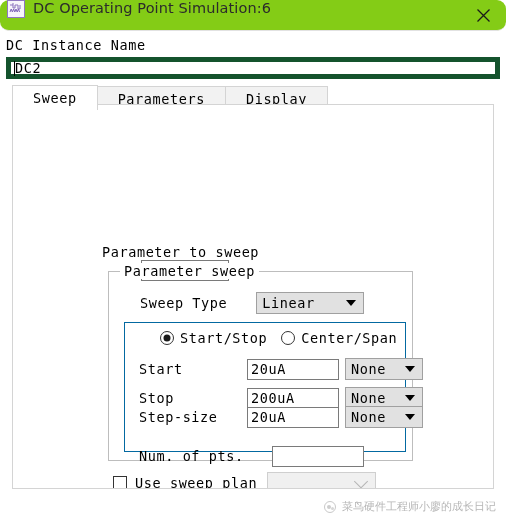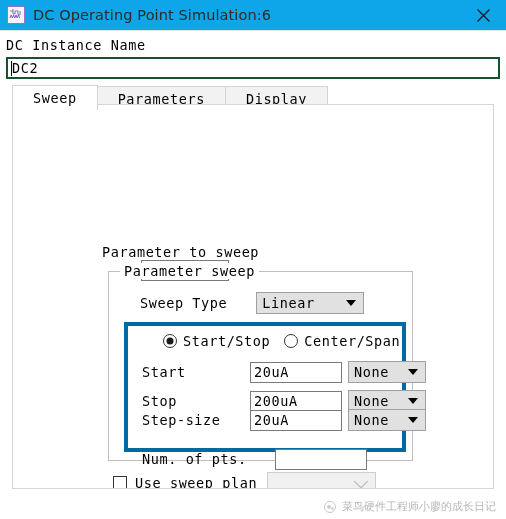--- a/index.html
+++ b/index.html
@@ -13,26 +13,26 @@
     font-family: "DejaVu Sans Mono", "Liberation Mono", monospace;
     font-size: 13px;
     color: #000000;
     overflow: hidden;
     position: relative;
   }
 
   
   .titlebar {
     height: 31px;
-    background: #0ea5e9;
-    display: flex;
-    align-items: center;
+    background: #84cc16;
+    display: flex;
     position: relative;
     border-bottom: 1px solid #e2e2e2;
     box-sizing: border-box;
+    border-radius: 9px;
   }
   .title-icon {
     width: 18px;
     height: 18px;
     margin-left: 7px;
     margin-right: 8px;
     border: 1px solid #8f77c0;
     box-sizing: border-box;
     background: #f7f5fb;
     position: relative;
@@ -65,21 +65,21 @@
   }
   .instance-label {
     font-size: 13.5px;
     color: #000;
     letter-spacing: 0.6px;
     line-height: 17px;
     margin-bottom: 3px;
   }
   .instance-input {
     height: 22px;
-    border: 2px solid #14532d;
+    border: 5px solid #14532d;
     background: #ffffff;
     box-sizing: border-box;
     display: flex;
     align-items: center;
     padding-left: 3px;
     position: relative;
     font-size: 13.5px;
     letter-spacing: 0.6px;
   }
   .caret {
@@ -237,21 +237,21 @@
     right: 9px;
   }
 
   
   .inner-panel {
     position: absolute;
     left: 15px;
     top: 50px;
     right: 6px;
     bottom: 8px;
-    border: 4px solid #0369a1;
+    border: 1px solid #0369a1;
     box-sizing: border-box;
   }
 
   .radio-row {
     position: absolute;
     left: 35px;
     top: 7px;
     display: flex;
     align-items: center;
   }

